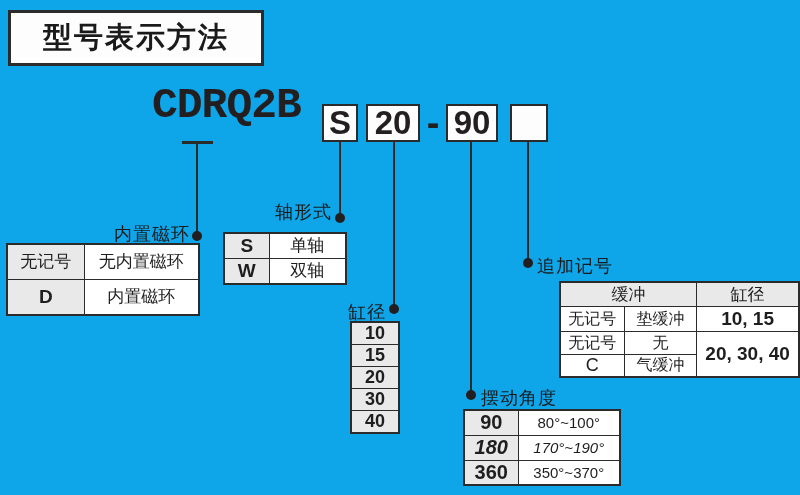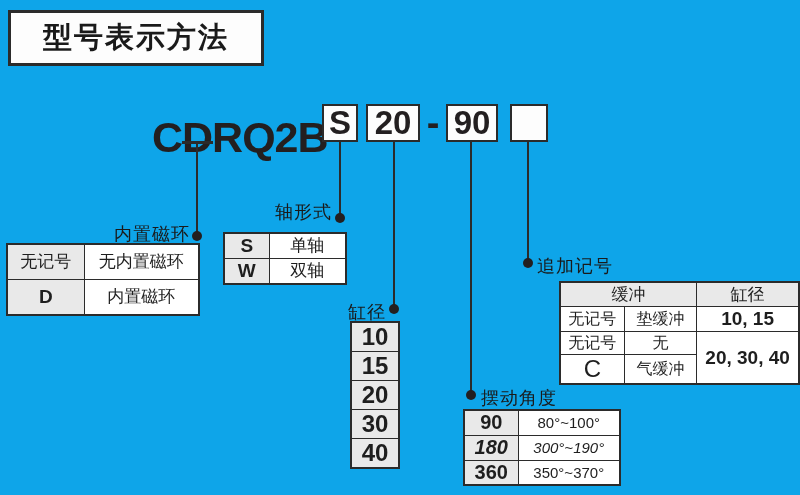--- a/index.html
+++ b/index.html
@@ -5,22 +5,22 @@
   html,body{margin:0;padding:0;}
   body{background:#fdfdfd;font-family:"Liberation Sans","DejaVu Sans",sans-serif;color:#1e1e1e;}
   #canvas{position:relative;width:800px;height:495px;background:#0ea5e9;overflow:hidden;}
 
   
   .title-box{position:absolute;left:8px;top:10px;width:250px;height:50px;
     border:3px solid #2b2b2b;display:flex;align-items:center;justify-content:center;background:#fdfdfd;}
   .title-box span{font-size:29px;font-weight:bold;letter-spacing:2px;color:#1a1a1a;}
 
   
-  .model-base{position:absolute;left:152px;top:116px;font-size:43px;font-weight:bold;
-    letter-spacing:-1px;line-height:43px;color:#231f20;}
+  .model-base{position:absolute;left:152px;top:84px;font-size:43px;font-weight:bold;
+    letter-spacing:-1px;line-height:43px;color:#231f20;font-family:Liberation Mono, monospace;}
   .mbox{position:absolute;top:104px;height:38px;border:2px solid #2b2b2b;box-sizing:border-box;
     display:flex;align-items:center;justify-content:center;font-size:33px;font-weight:bold;color:#231f20;background:#fdfdfd;}
   .mdash{position:absolute;top:104px;height:38px;display:flex;align-items:center;justify-content:center;
     font-size:38px;font-weight:bold;color:#231f20;}
 
   
   .vline{position:absolute;width:2px;background:#2b2b2b;}
   .hline{position:absolute;height:3px;background:#2b2b2b;}
   .dot{position:absolute;width:10px;height:10px;border-radius:50%;background:#231f20;}
 
@@ -29,21 +29,21 @@
     font-size:18px;color:#1a1a1a;white-space:nowrap;letter-spacing:1px;}
 
   
   table.spec{position:absolute;border-collapse:collapse;table-layout:fixed;background:#fff;border:2px solid #2b2b2b;}
   table.spec td{border:1.5px solid #2b2b2b;text-align:center;vertical-align:middle;padding:0;
     overflow:hidden;white-space:nowrap;}
   .shade{background:#e9e9e9;}
   .cjk{font-family:"Liberation Serif","DejaVu Serif",serif;}
   .lat{font-family:"Liberation Sans","DejaVu Sans",sans-serif;}
   .f15{font-size:15px;} .f16{font-size:16px;} .f17{font-size:17px;}
-  .f18{font-size:24px;} .f19{font-size:19px;} .f20{font-size:20px;}
+  .f18{font-size:18px;} .f19{font-size:19px;} .f20{font-size:20px;}
   .bold{font-weight:bold;}
 </style>
 </head>
 <body>
 
 <div id="canvas">
 
   <div class="title-box">
     <span>型号表示方法</span>
   </div>
@@ -137,21 +137,21 @@
         <col style="width:54px;">
         <col style="width:102px;">
       </colgroup>
     <tbody>
         <tr style="height:25px;">
       <td class="shade lat f20 bold">90</td>
       <td class="lat f15">80°~100°</td>
     </tr>
     <tr style="height:25px;font-style:italic;">
       <td class="shade lat f20 bold">180</td>
-      <td class="lat f15">300°~190°</td>
+      <td class="lat f15">170°~190°</td>
     </tr>
     <tr style="height:25px;">
       <td class="shade lat f20 bold">360</td>
       <td class="lat f15">350°~370°</td>
     </tr>
   </tbody>
     </table>
 
   <table class="spec" style="left:543px;top:281px;margin-left:16px;">
     <colgroup>

